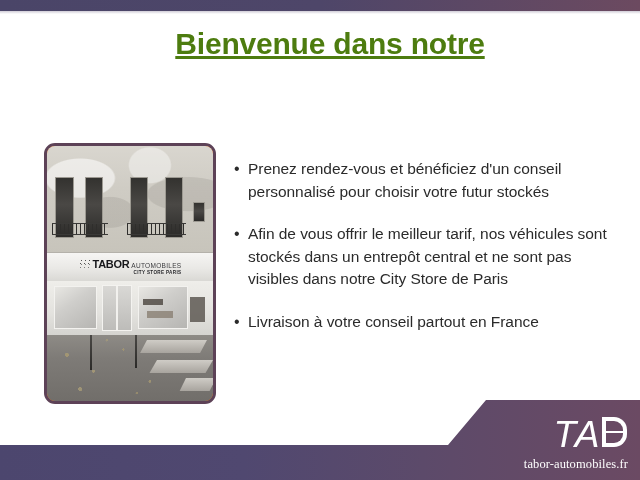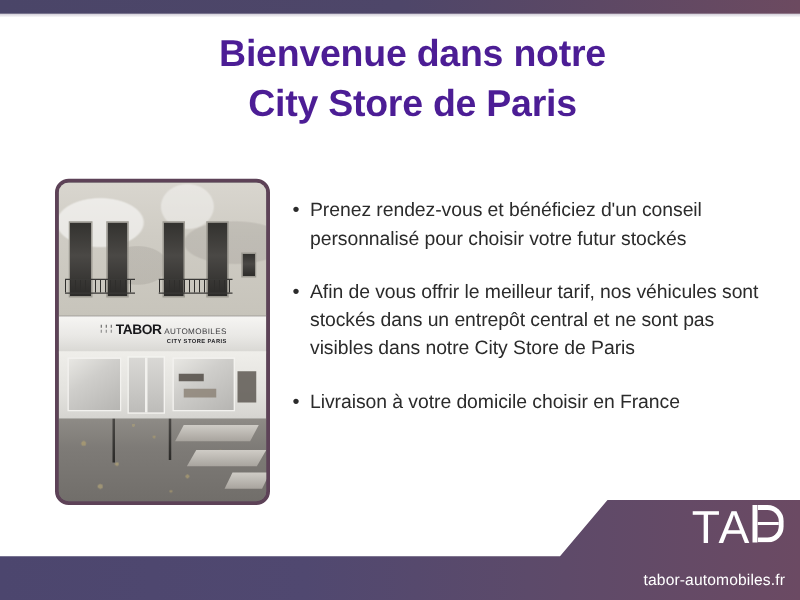--- a/index.html
+++ b/index.html
@@ -41,37 +41,38 @@
   .title-block {
     position: absolute;
     top: 24px;
     left: 120px;
     width: 420px;
     text-align: center;
   }
   .title-line {
     font-size: 30px;
     font-weight: bold;
-    color: #4c1d95;
+    color: #4d7c0f;
     line-height: 1.33;
     letter-spacing: -0.2px;
     white-space: nowrap;
+    text-decoration: underline;
   }
 
   
   .photo-frame {
     position: absolute;
     left: 44px;
     top: 143px;
     width: 172px;
     height: 261px;
     border: 3px solid #5d4257;
     border-radius: 11px;
     overflow: hidden;
-    background: #737373;
+    background: #f97316;
     box-sizing: border-box;
   }
   .photo {
     position: absolute;
     inset: 0;
     overflow: hidden;
   }
   
   .facade {
     position: absolute;
@@ -282,20 +283,21 @@
     align-items: baseline;
     justify-content: flex-end;
     font-size: 37px;
     font-weight: normal;
     color: #ffffff;
     letter-spacing: 1.5px;
     line-height: 0.96;
   }
   .logo-word span.glyph {
     display: inline-block;
+    font-style: italic;
   }
   .logo-b {
     position: relative;
     display: inline-block;
     width: 25px;
     height: 30px;
     margin: 0 1px;
   }
   .logo-b::before {
     content: "";
@@ -310,37 +312,37 @@
     left: 4px; top: 0;
     width: 21px; height: 100%;
     border: 4px solid #fff;
     border-left: none;
     border-radius: 0 13px 13px 0;
     box-sizing: border-box;
     background:
       linear-gradient(to bottom, rgba(0,0,0,0) 45%, #fff 45% 55%, rgba(0,0,0,0) 55%);
   }
   .logo-url {
-    margin-top: 18px;
+    margin-top: 5px;
     font-size: 12.5px;
     color: #ffffff;
     letter-spacing: 0.1px;
+    font-family: Liberation Serif, serif;
   }
 </style>
 </head>
 <body>
 
 <div class="slide">
 
   <div class="top-bar"></div>
   <div class="top-bar-shadow"></div>
 
   <div class="title-block">
     <div class="title-line">Bienvenue dans notre</div>
-    <div class="title-line">City Store de Paris</div>
   </div>
 
   <div class="photo-frame">
     <div class="photo">
 
       <div class="facade"></div>
       <div class="facade-tex"></div>
 
       <div class="window" style="left:5%;top:12%;width:11%;height:24%;"></div>
       <div class="window" style="left:23%;top:12%;width:11%;height:24%;"></div>
@@ -385,21 +387,21 @@
     <div class="bullet-row">
       <div class="bullet-dot">•</div>
       <div class="bullet-text">Prenez rendez-vous et bénéficiez d'un conseil personnalisé pour choisir votre futur stockés</div>
     </div>
     <div class="bullet-row">
       <div class="bullet-dot">•</div>
       <div class="bullet-text">Afin de vous offrir le meilleur tarif, nos véhicules sont stockés dans un entrepôt central et ne sont pas visibles dans notre City Store de Paris</div>
     </div>
     <div class="bullet-row">
       <div class="bullet-dot">•</div>
-      <div class="bullet-text">Livraison à votre domicile choisir en France</div>
+      <div class="bullet-text">Livraison à votre conseil partout en France</div>
     </div>
   </div>
 
   <div class="footer">
     <div class="footer-logo">
       <div class="logo-word">
         <span class="glyph">TA</span>
         <span class="logo-b"></span>
       </div>
       <div class="logo-url">tabor-automobiles.fr</div>

